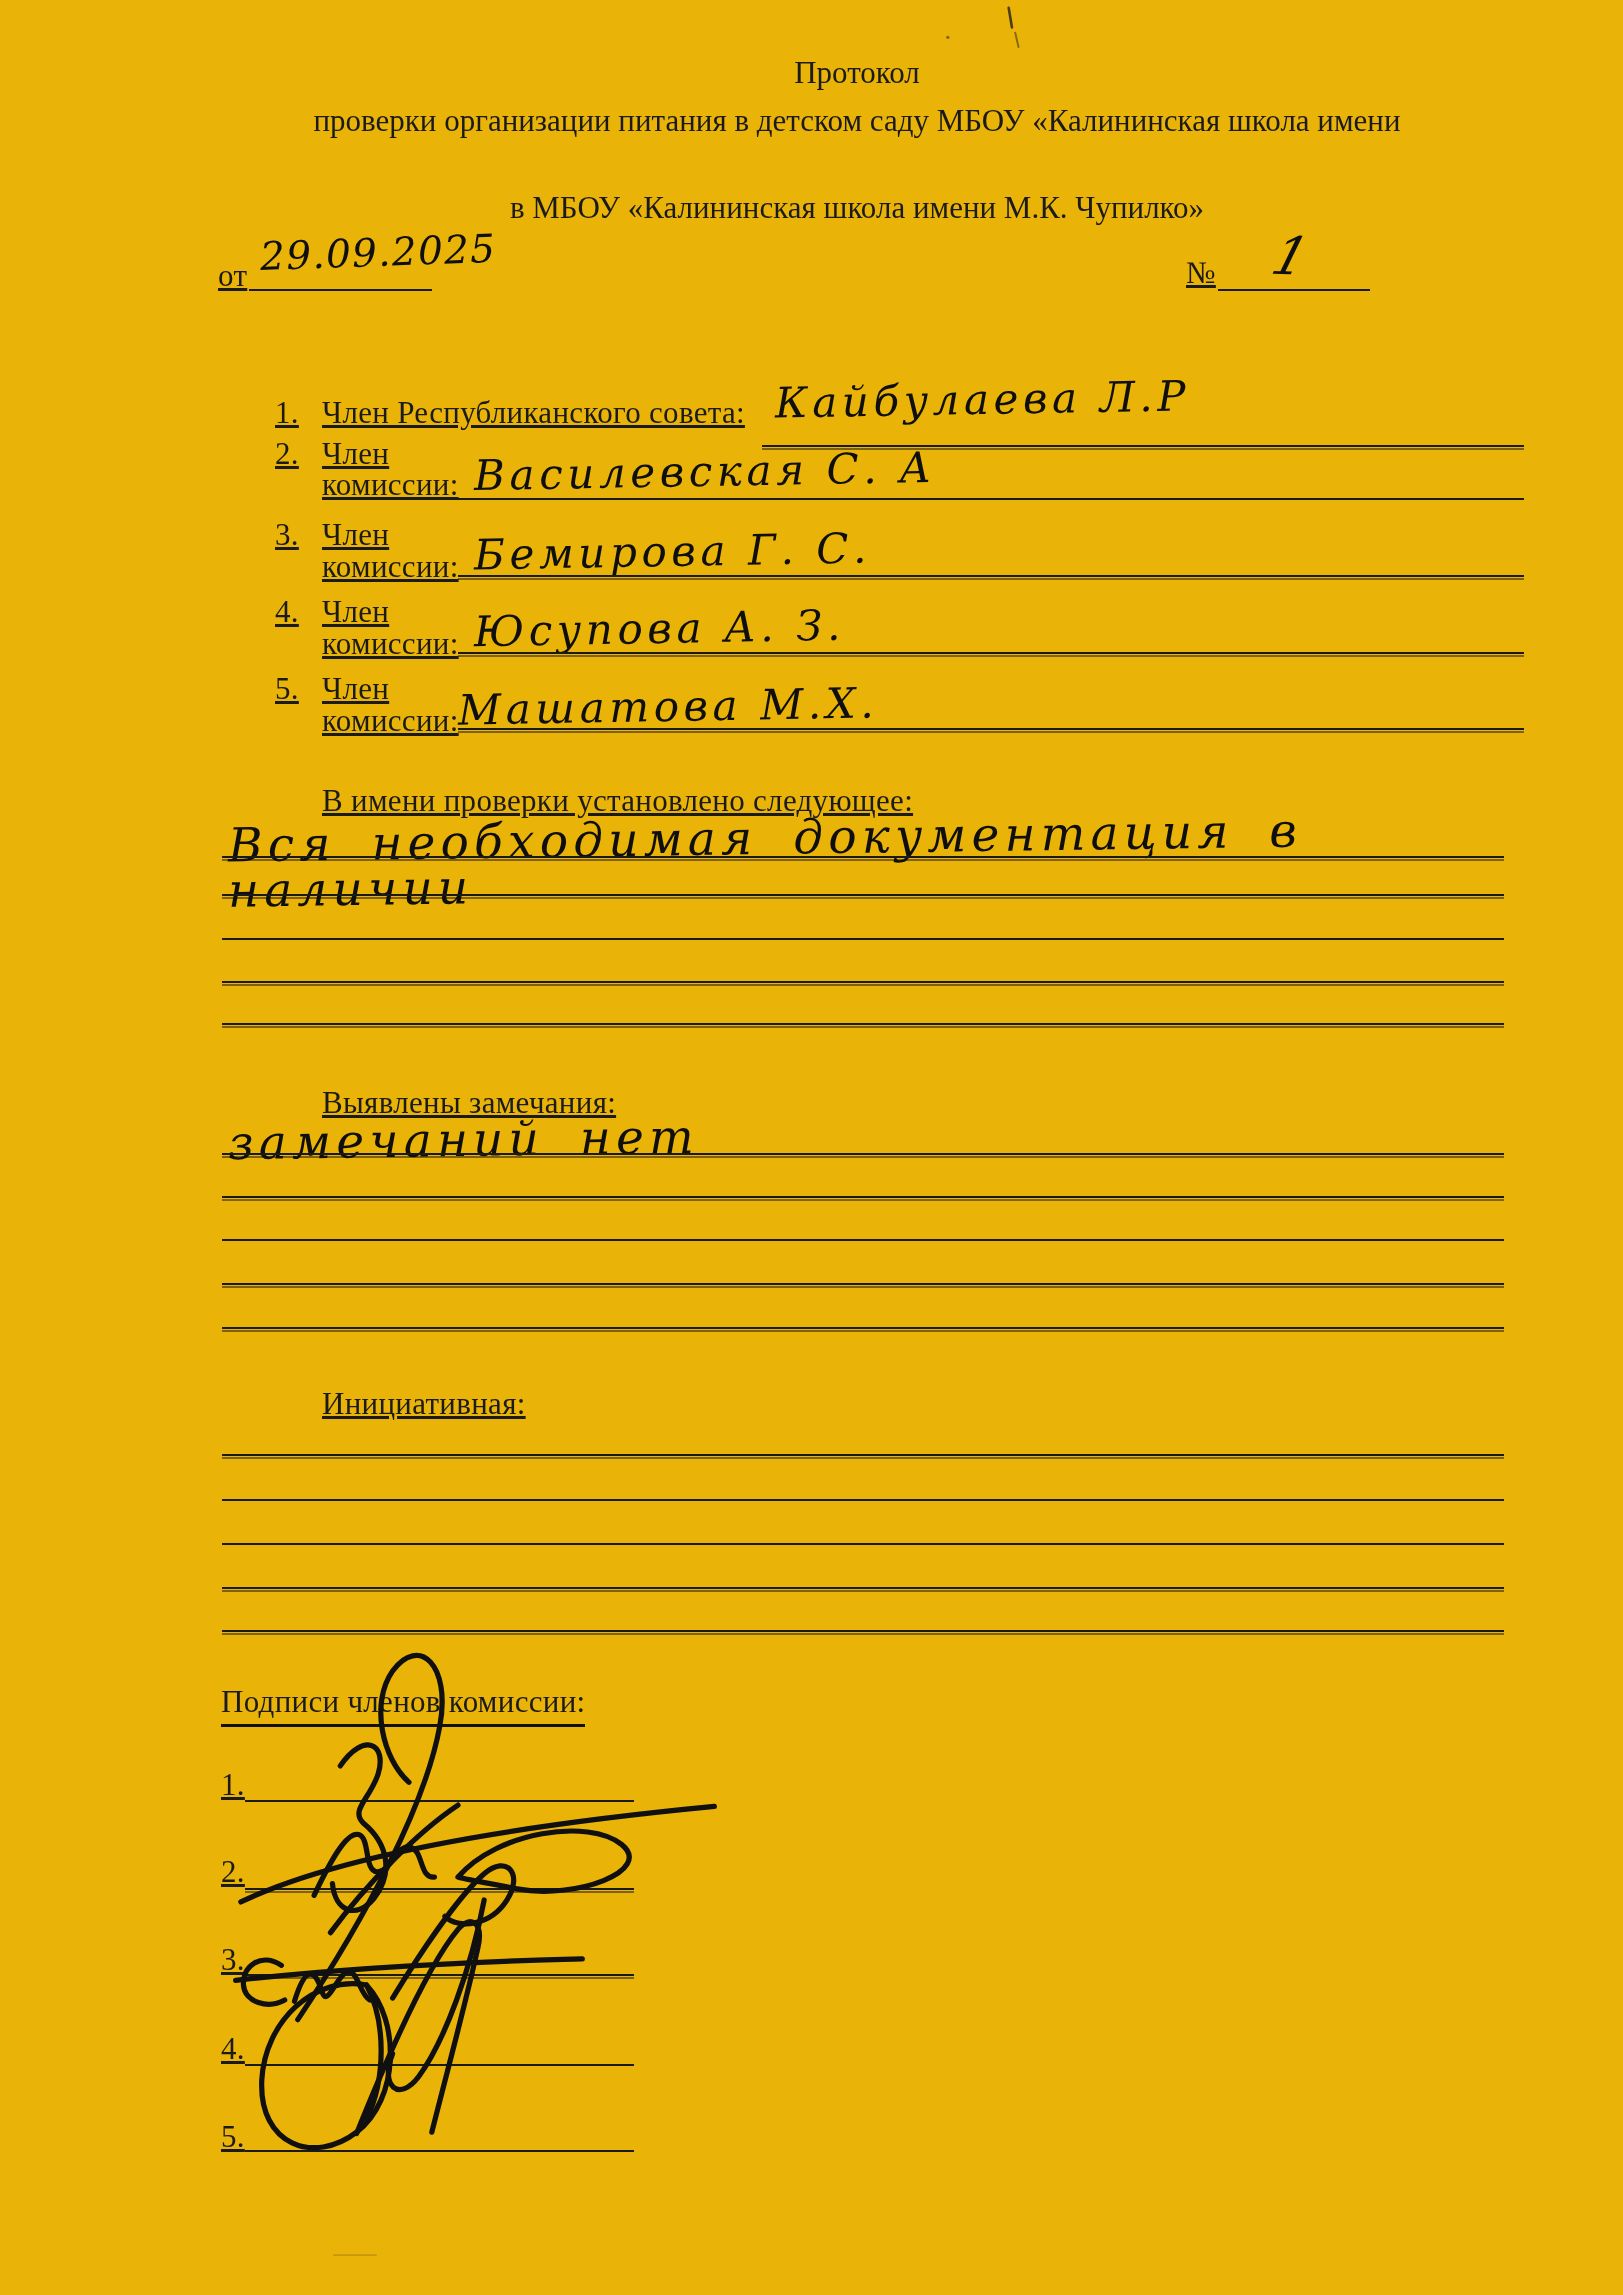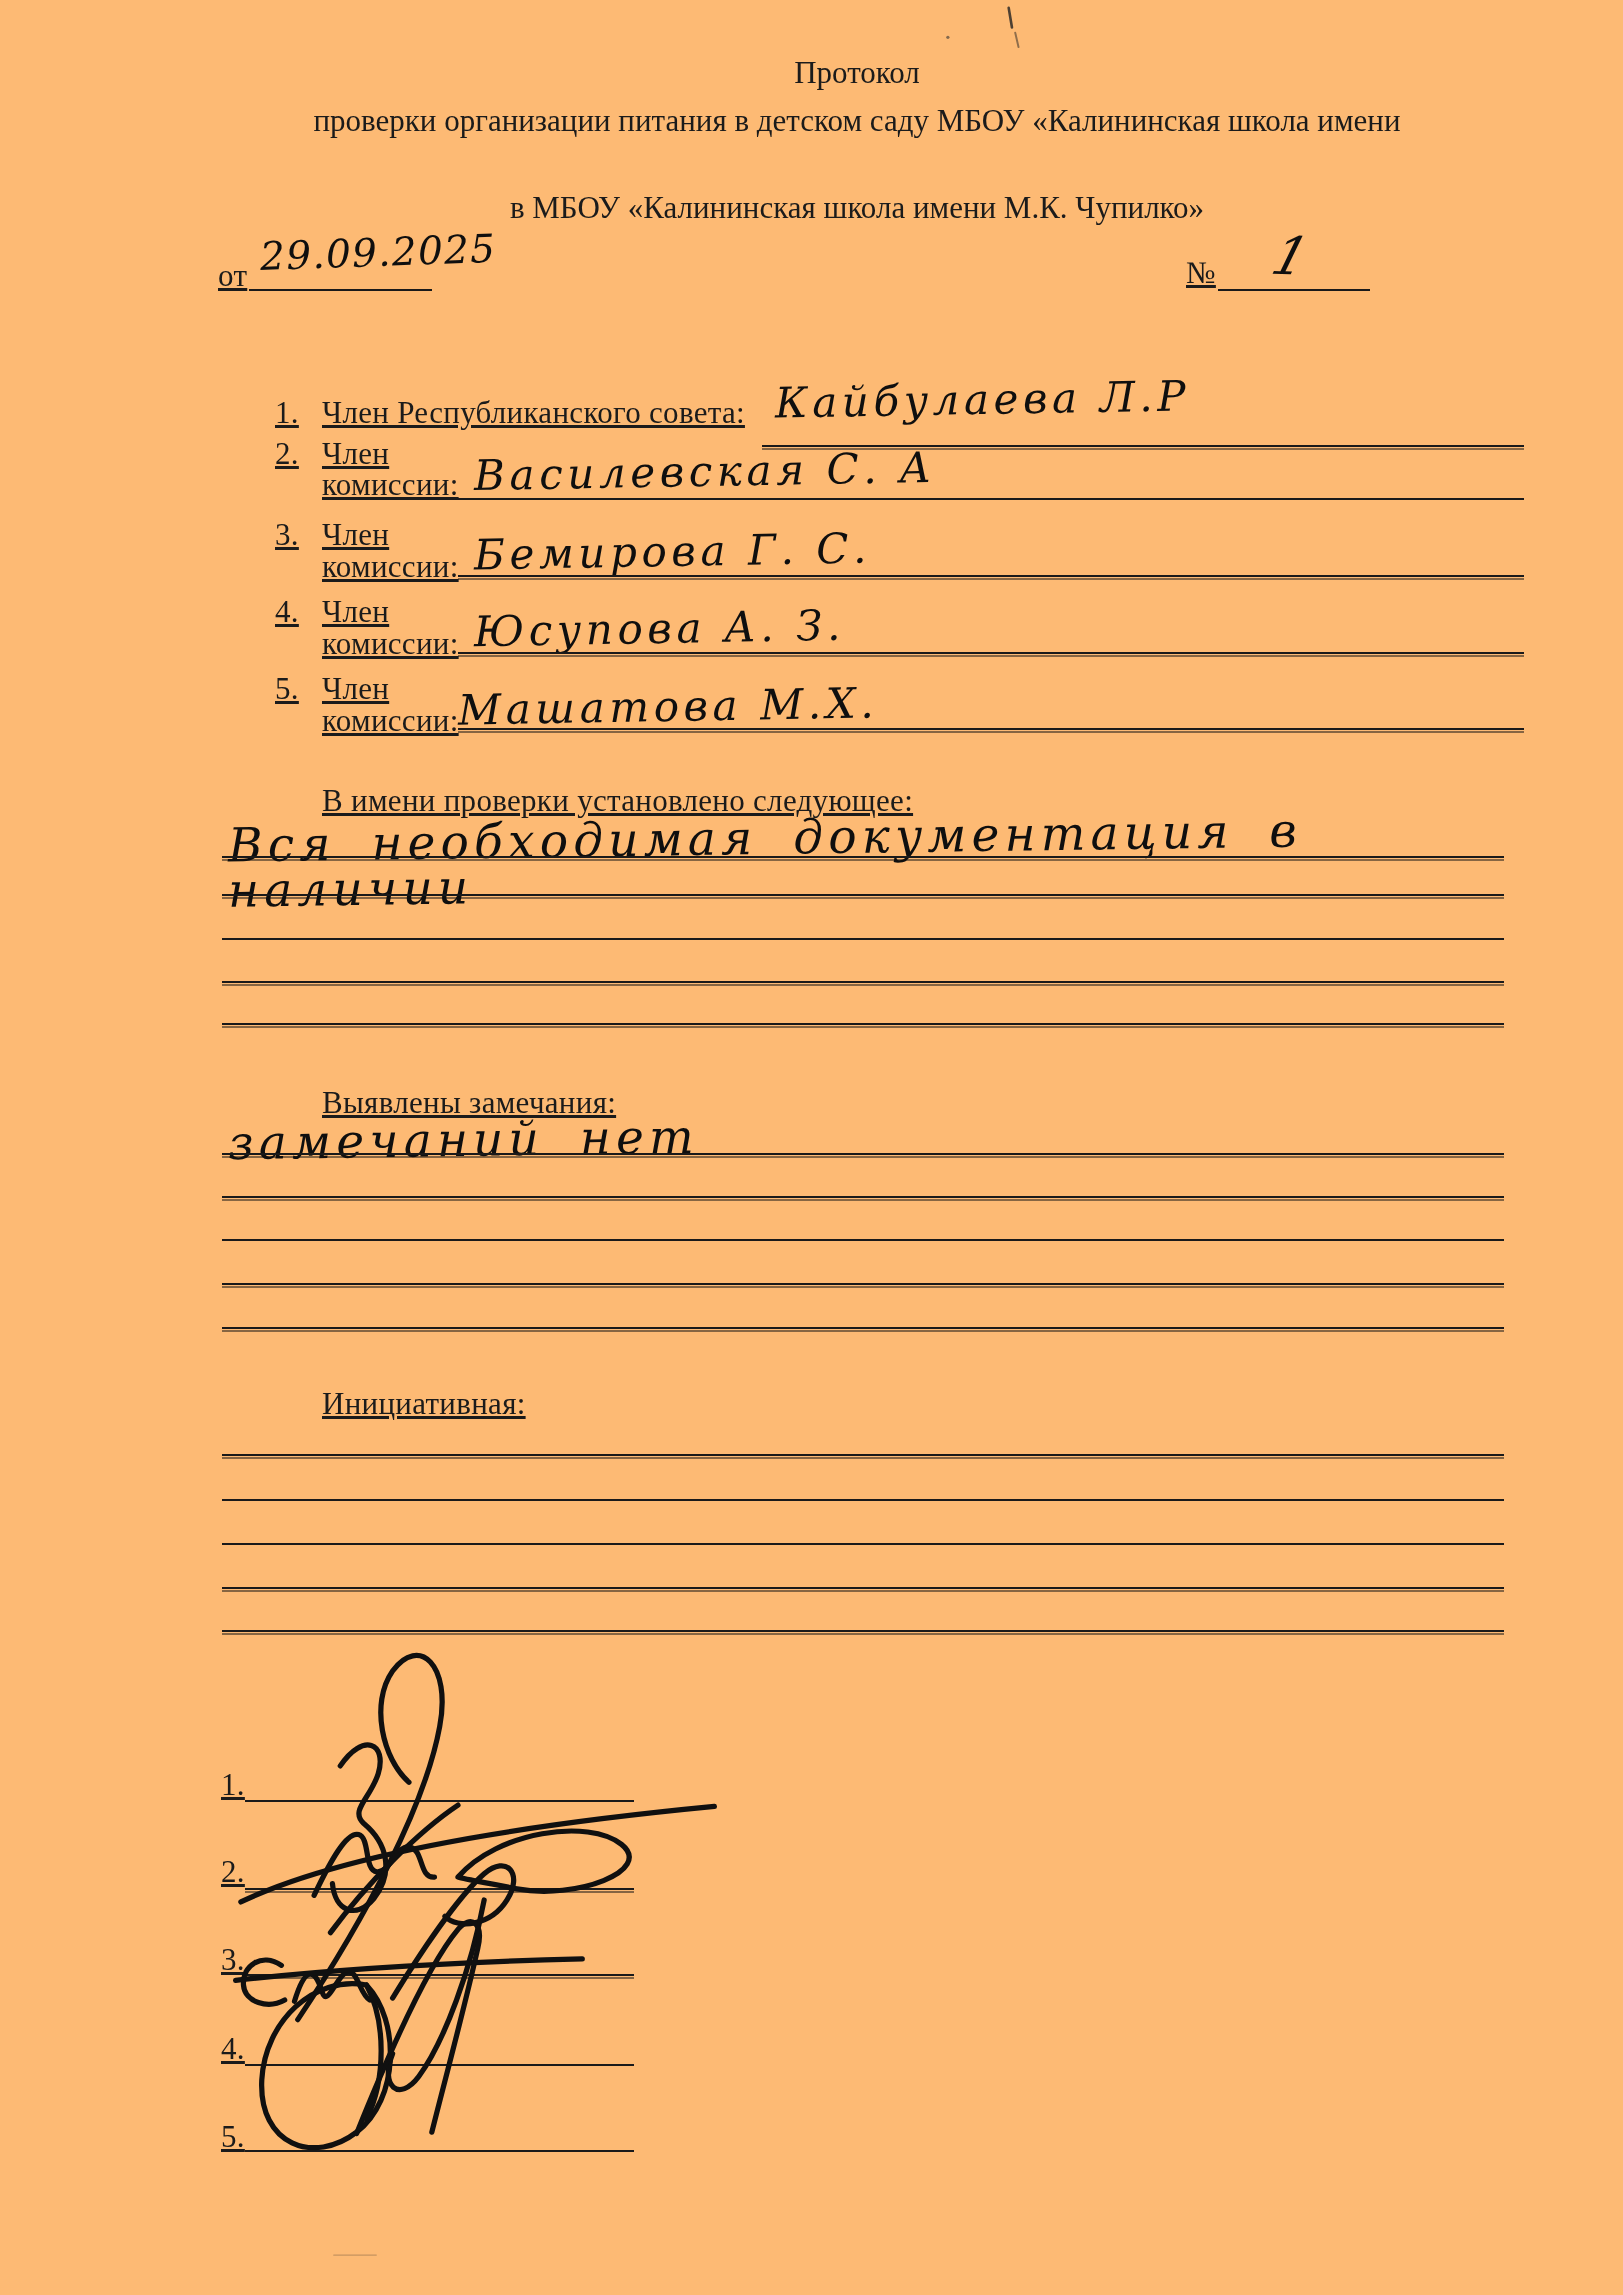--- a/index.html
+++ b/index.html
@@ -1,19 +1,19 @@
 <!DOCTYPE html>
 <html style="font-size:10.5px"><head>
 <meta charset="utf-8">
 <style>
   html,body{margin:0;padding:0;background:#ffffff;}
   .page{
     position:relative;
     width:1623px;height:2295px;
-    background:#fdba74;
+    background:#eab308;
     font-family:"Liberation Serif",serif;
     color:#1b1b1b;
     overflow:hidden;
   }
   .abs{position:absolute;white-space:nowrap;}
   .print{font-size:31px;line-height:1.12;letter-spacing:0.3px;text-decoration:underline;}
   .title-line{left:98px;width:1518px;text-align:center;font-size:31px;}
   .hw{
     font-family:"DejaVu Serif",serif;
     font-style:italic;
@@ -94,20 +94,23 @@
   <div class="rule dbl" style="left:222px;top:1283px;width:1282px"></div>
   <div class="rule dbl" style="left:222px;top:1327px;width:1282px"></div>
 
   <div class="abs print" style="left:322px;top:1387px">Инициативная:</div>
   <div class="rule dbl" style="left:222px;top:1454px;width:1282px"></div>
   <div class="rule" style="left:222px;top:1499px;width:1282px"></div>
   <div class="rule" style="left:222px;top:1543px;width:1282px"></div>
   <div class="rule dbl" style="left:222px;top:1587px;width:1282px"></div>
   <div class="rule dbl" style="left:222px;top:1630px;width:1282px"></div>
 
+  <div class="abs print" style="left:221px;top:1685px">
+    <span class="u-head">Подписи членов комиссии:</span>
+  </div>
 
   <div class="abs print" style="left:221px;top:1768px">1.</div>
   <div class="rule" style="left:245px;top:1800px;width:389px"></div>
 
   <div class="abs print" style="left:221px;top:1855px">2.</div>
   <div class="rule dbl" style="left:245px;top:1888px;width:389px"></div>
 
   <div class="abs print" style="left:221px;top:1943px">3.</div>
   <div class="rule dbl" style="left:245px;top:1974px;width:389px"></div>
 

